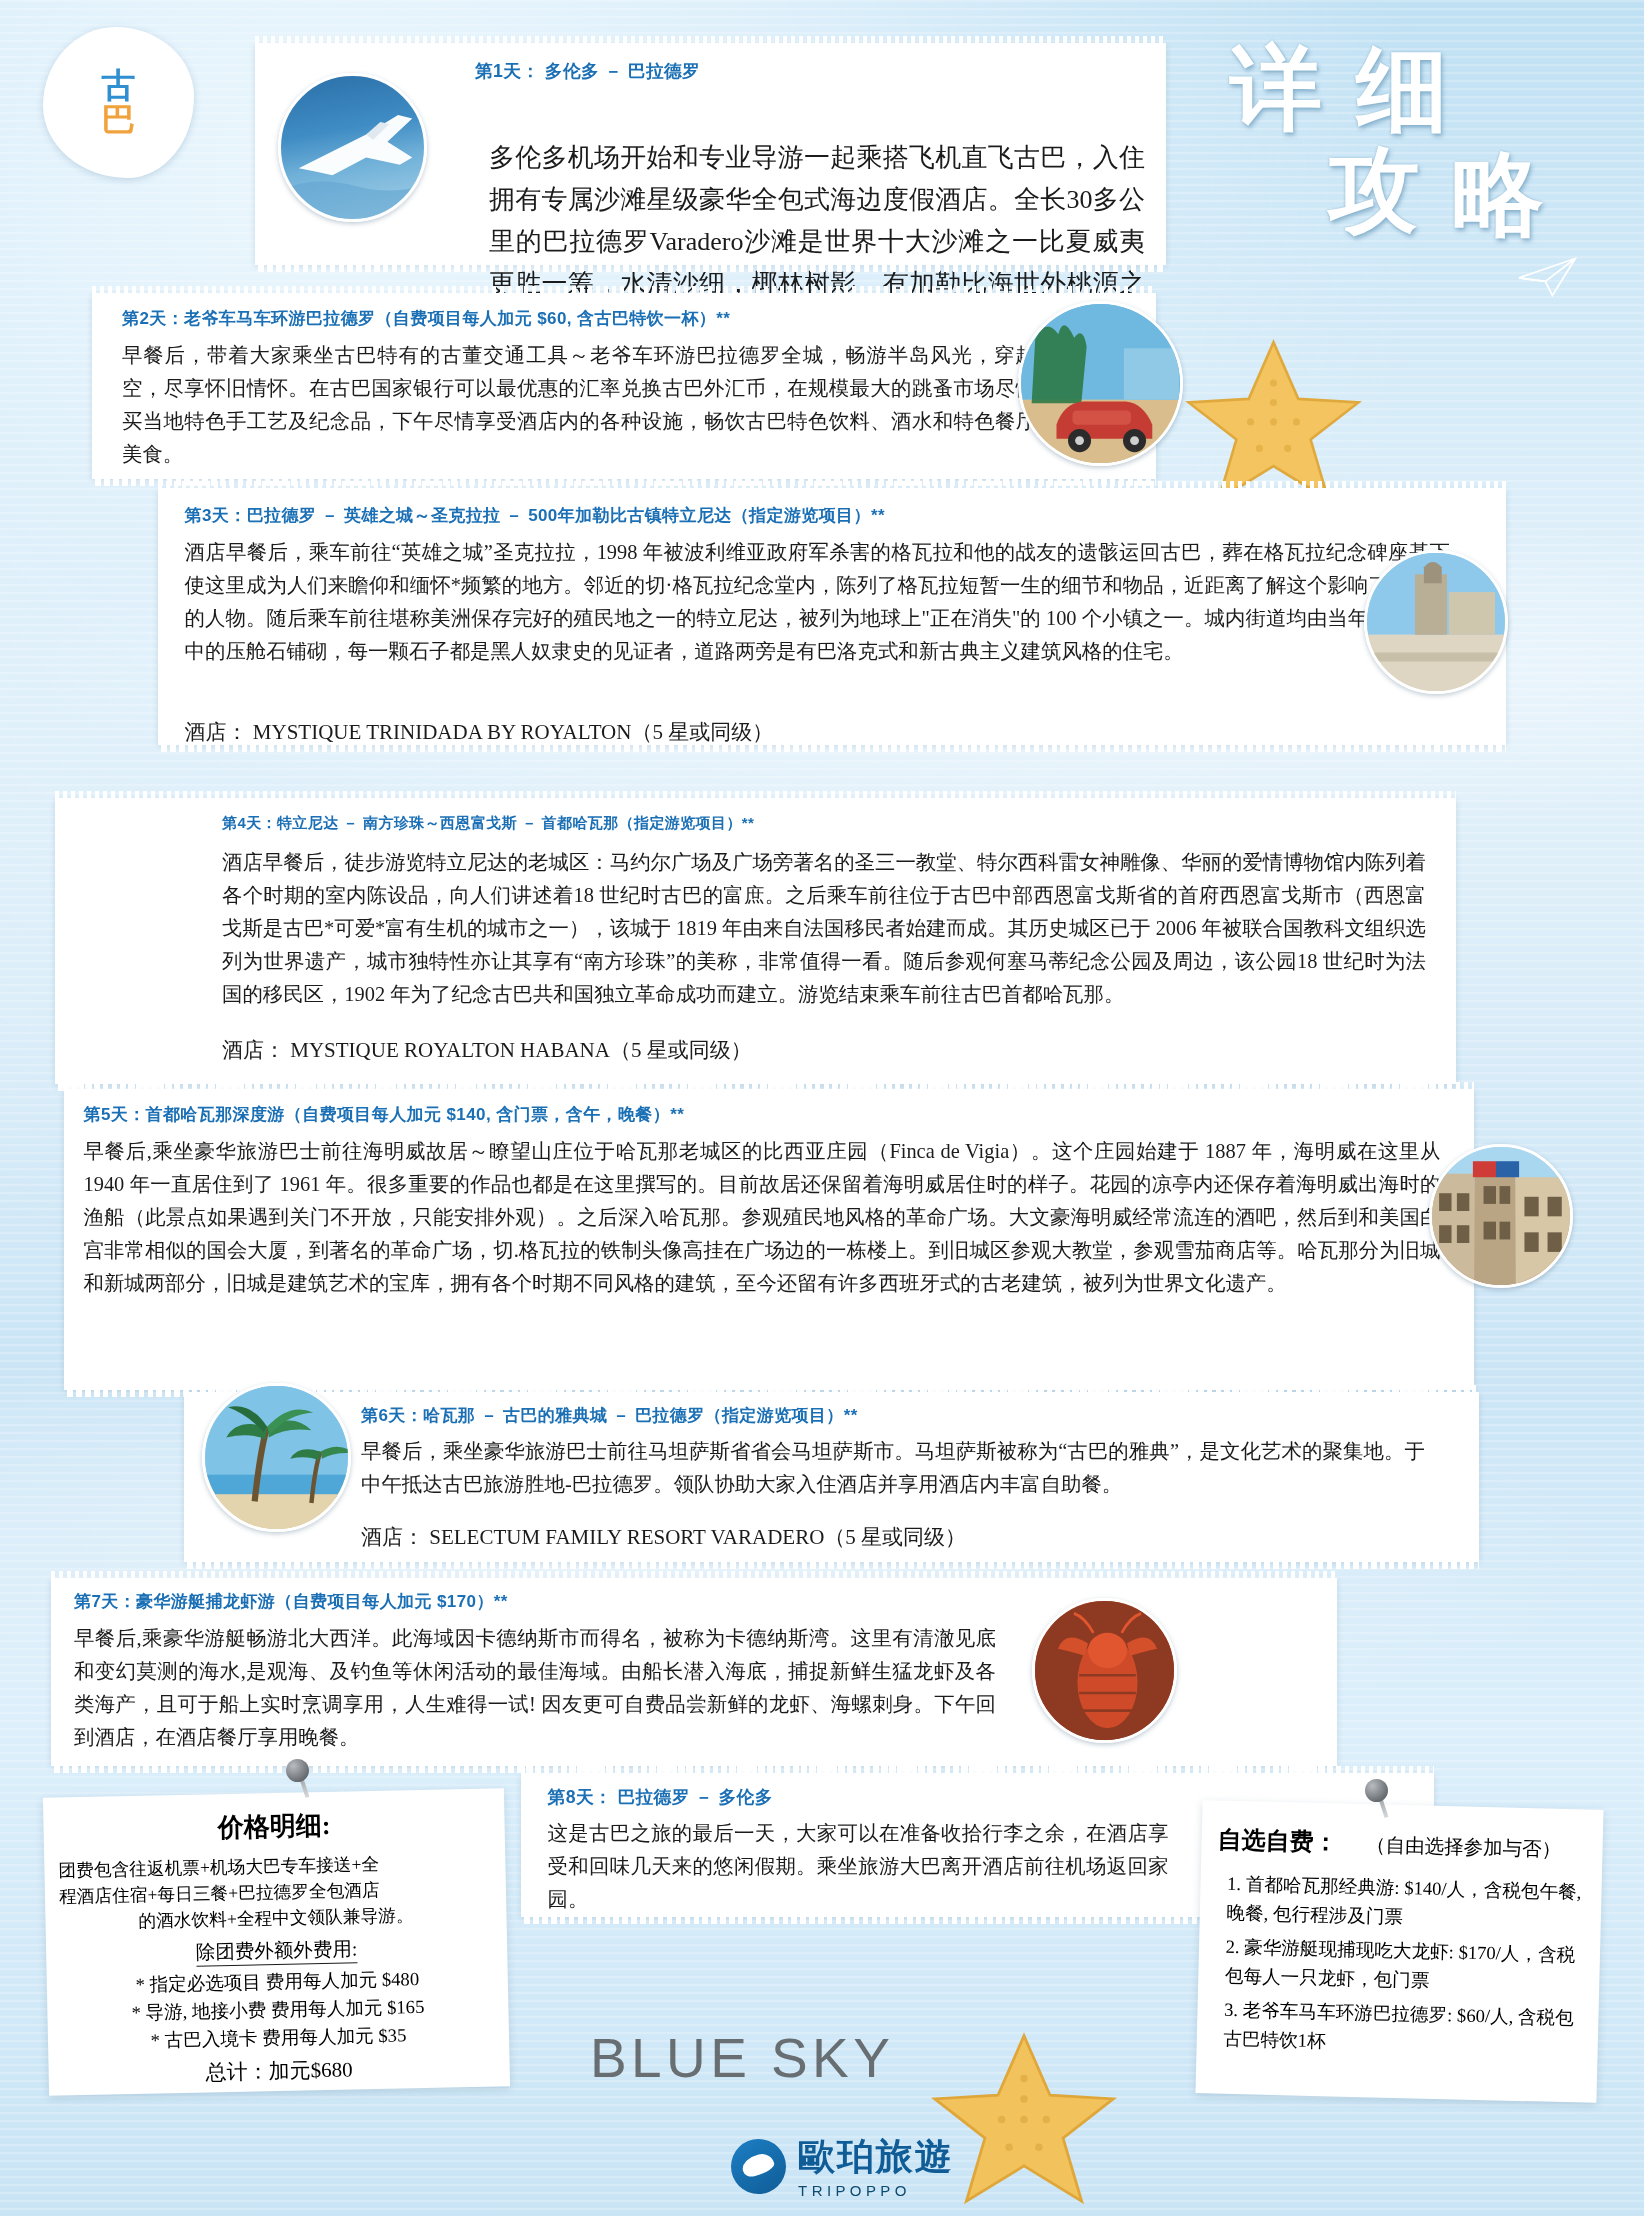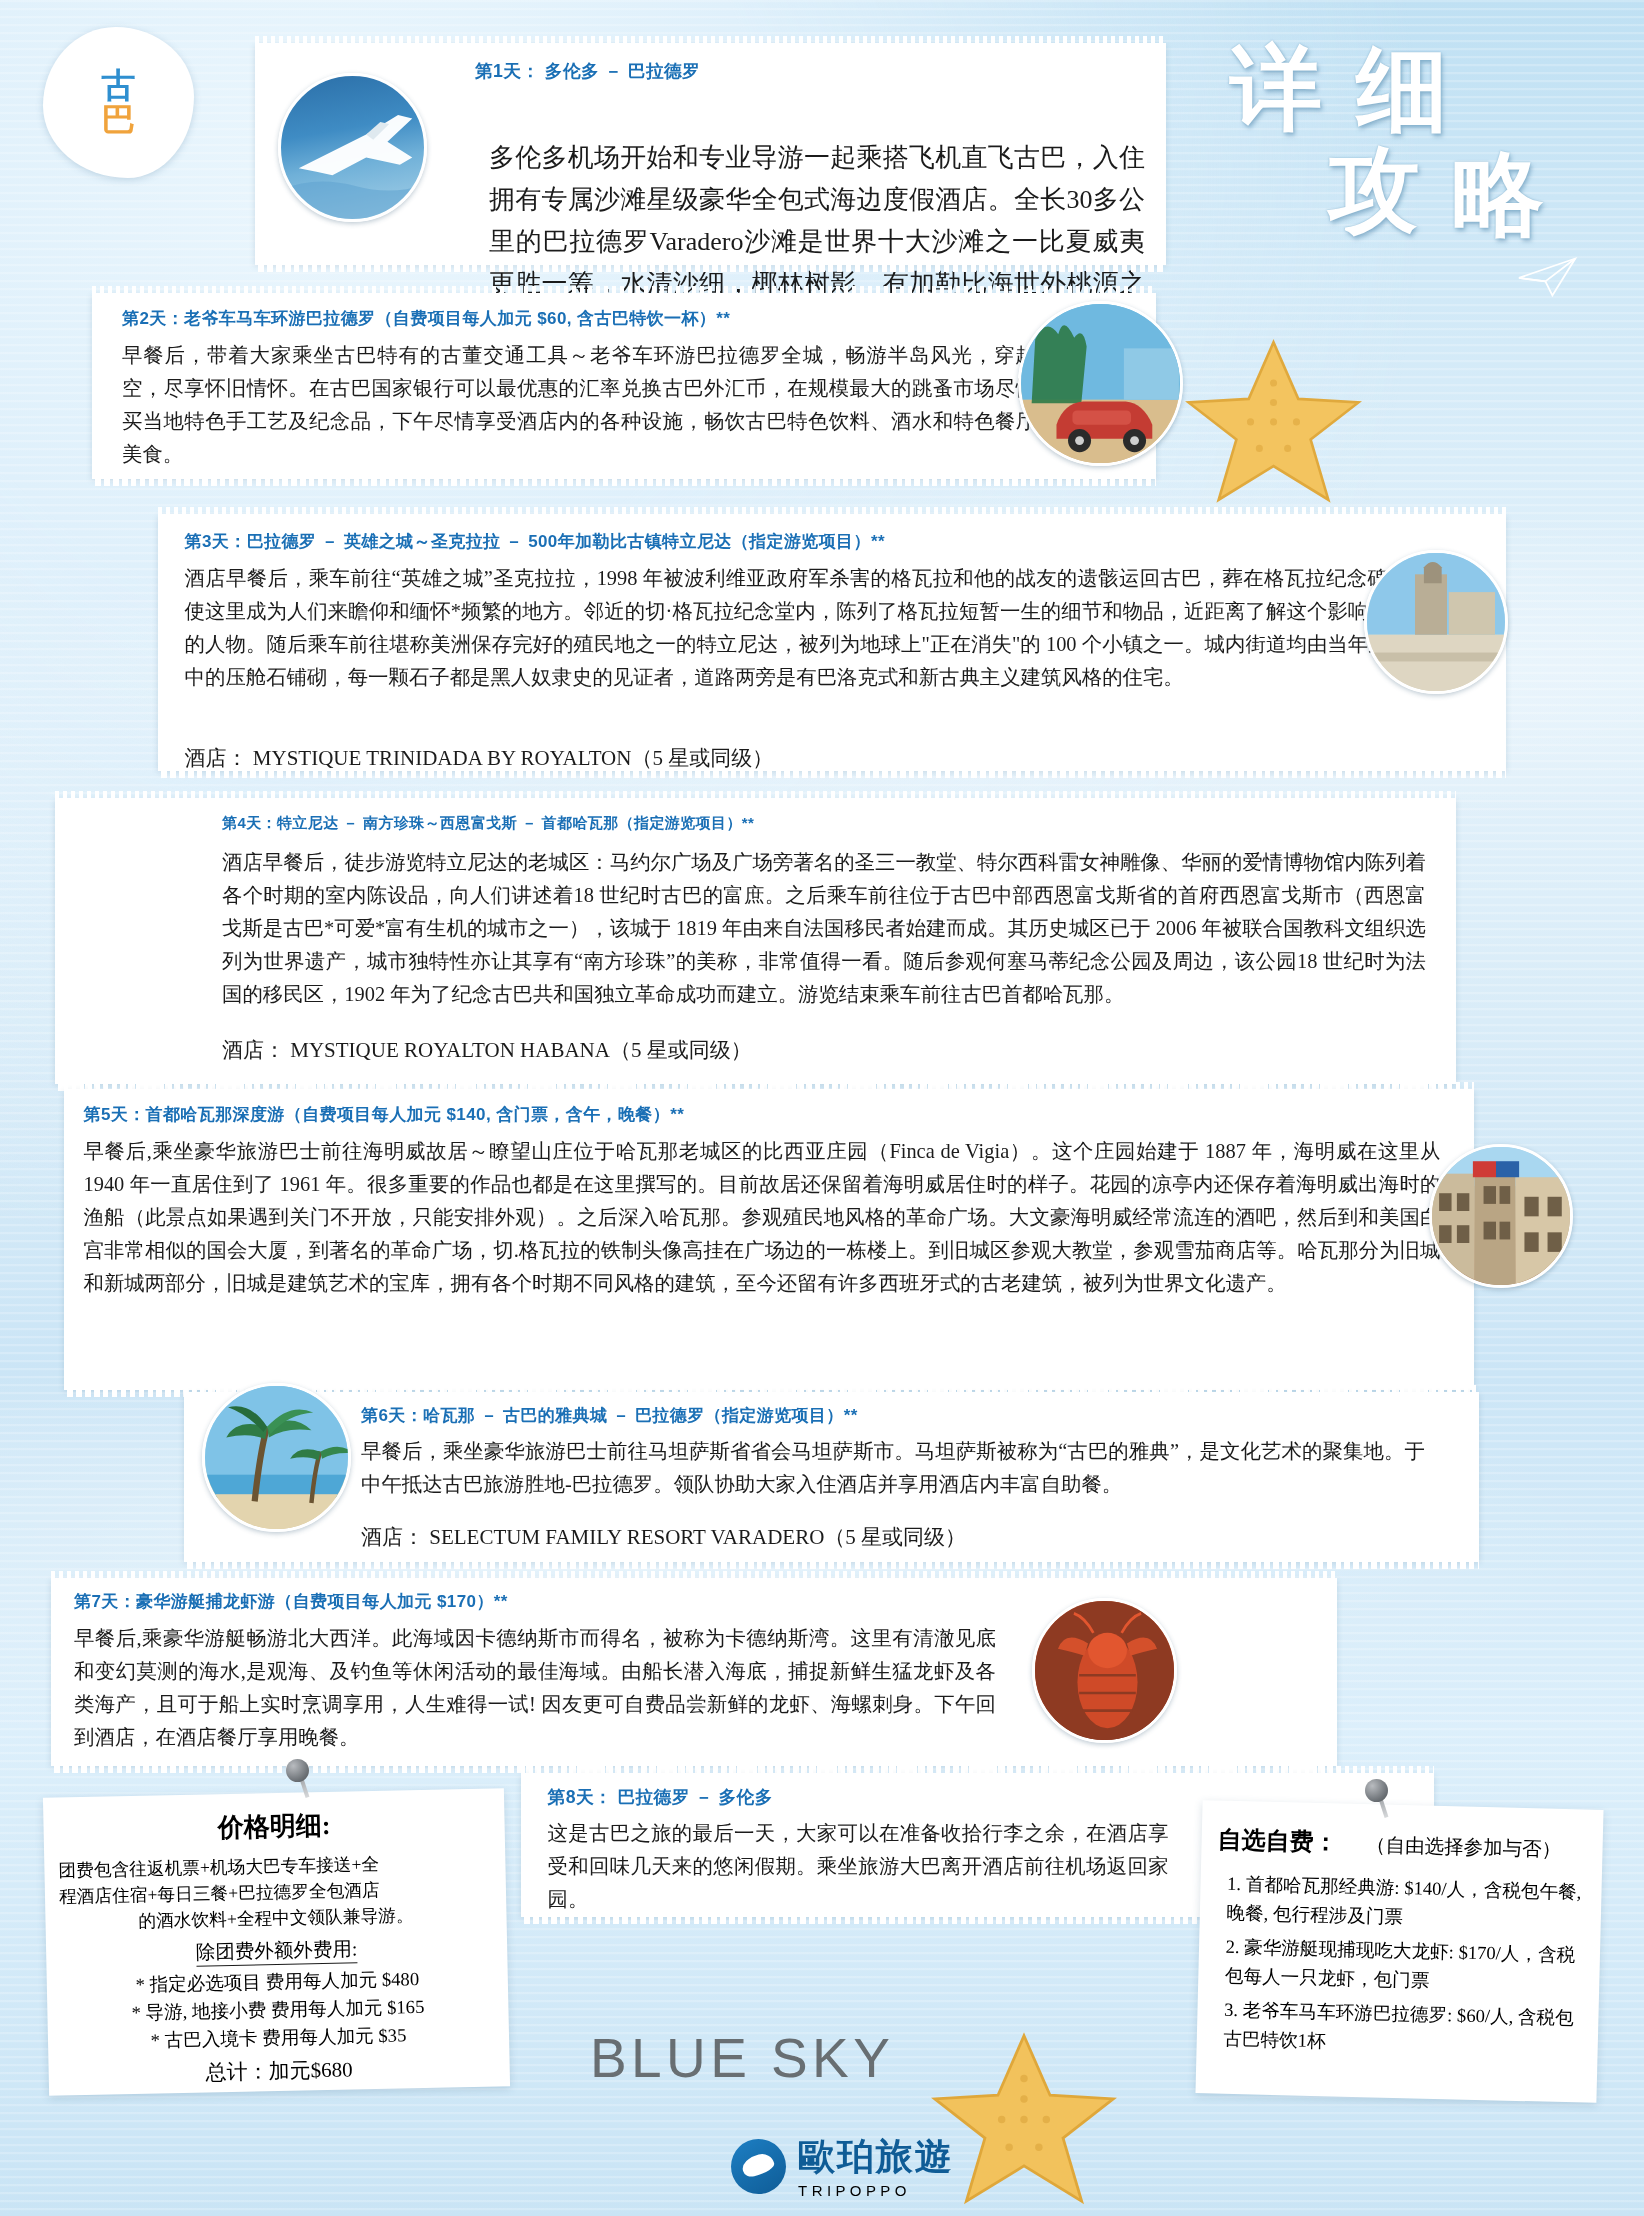--- a/index.html
+++ b/index.html
@@ -110,21 +110,21 @@
   .brand .dolphin{
     display:inline-block;width:55px;height:55px;border-radius:50%;
     background:linear-gradient(145deg,#1d7fc4,#0f5c96);vertical-align:middle;position:relative;
   }
   .brand .dolphin::after{
     content:"";position:absolute;left:11.5px;top:16px;width:32px;height:19.5px;
     background:#fff;border-radius:60% 40% 70% 30%/60% 60% 40% 40%;transform:rotate(-14deg);
   }
   .brand .bname{display:inline-block;vertical-align:middle;margin-left:8.9px;text-align:left;}
   .brand .cn{font-size:37px;color:#0f5c96;font-weight:bold;font-family:"Liberation Sans",sans-serif;letter-spacing:1.8px;}
-  .brand .en{font-size:15px;color:#000000;letter-spacing:4.4px;font-family:"Liberation Sans",sans-serif;text-align:right;}
+  .brand .en{font-size:15px;color:#0c4a6e;letter-spacing:4.4px;font-family:"Liberation Sans",sans-serif;text-align:right;}
 
   .ul{display:inline-block;border-bottom:0.9px solid #1b1b1b;}
 </style>
 </head>
 <body>
 
 <div class="bg-streaks"></div>
 <div class="bg-wash"></div>
 <div class="bg-wash2"></div>
 
@@ -189,21 +189,21 @@
         <circle cx="100" cy="74" r="4"></circle>
         <circle cx="100" cy="96" r="4"></circle>
       <circle cx="74" cy="96" r="4"></circle>
         <circle cx="126" cy="96" r="4"></circle>
       <circle cx="84" cy="126" r="4"></circle>
         <circle cx="116" cy="126" r="4"></circle>
     </g>
   </svg>
 </div>
 
-<div class="card" style="left:158px;top:514px;width:1348px;height:257px;padding-left:12px;">
+<div class="card" style="left:158px;top:488px;width:1348px;height:257px;padding-left:12px;">
   <div class="day-title" style="position:absolute;left:26.6px;top:16px;font-size:17px;">第3天：巴拉德罗 － 英雄之城～圣克拉拉 － 500年加勒比古镇特立尼达（指定游览项目）**</div>
   <div class="body-txt" style="position:absolute;left:26.6px;top:48px;width:1286px;font-size:20.4px;">酒店早餐后，乘车前往“英雄之城”圣克拉拉，1998 年被波利维亚政府军杀害的格瓦拉和他的战友的遗骸运回古巴，葬在格瓦拉纪念碑座基下，使这里成为人们来瞻仰和缅怀*频繁的地方。邻近的切·格瓦拉纪念堂内，陈列了格瓦拉短暂一生的细节和物品，近距离了解这个影响了一个时代的人物。随后乘车前往堪称美洲保存完好的殖民地之一的特立尼达，被列为地球上"正在消失"的 100 个小镇之一。城内街道均由当年运送黑奴船中的压舱石铺砌，每一颗石子都是黑人奴隶史的见证者，道路两旁是有巴洛克式和新古典主义建筑风格的住宅。</div>
   <div class="hotel" style="position:absolute;left:26.6px;top:215px;font-size:21px;margin-top:15px;">酒店： MYSTIQUE TRINIDADA BY ROYALTON（5 星或同级）</div>
 </div>
 <div class="photo" style="left:1364px;top:550px;width:144px;height:144px;
      background:linear-gradient(180deg,#8fc9ea 0%,#bfe0f2 55%,#e9e2cf 58%,#d8cfb8 100%);">
   <svg width="144" height="144" viewBox="0 0 162 162">
     <rect x="0" y="0" width="162" height="92" fill="#8ec8ea"></rect>
     <rect x="0" y="92" width="162" height="70" fill="#ded6c2"></rect>
     <rect x="54" y="24" width="36" height="68" fill="#b9ae96"></rect>

